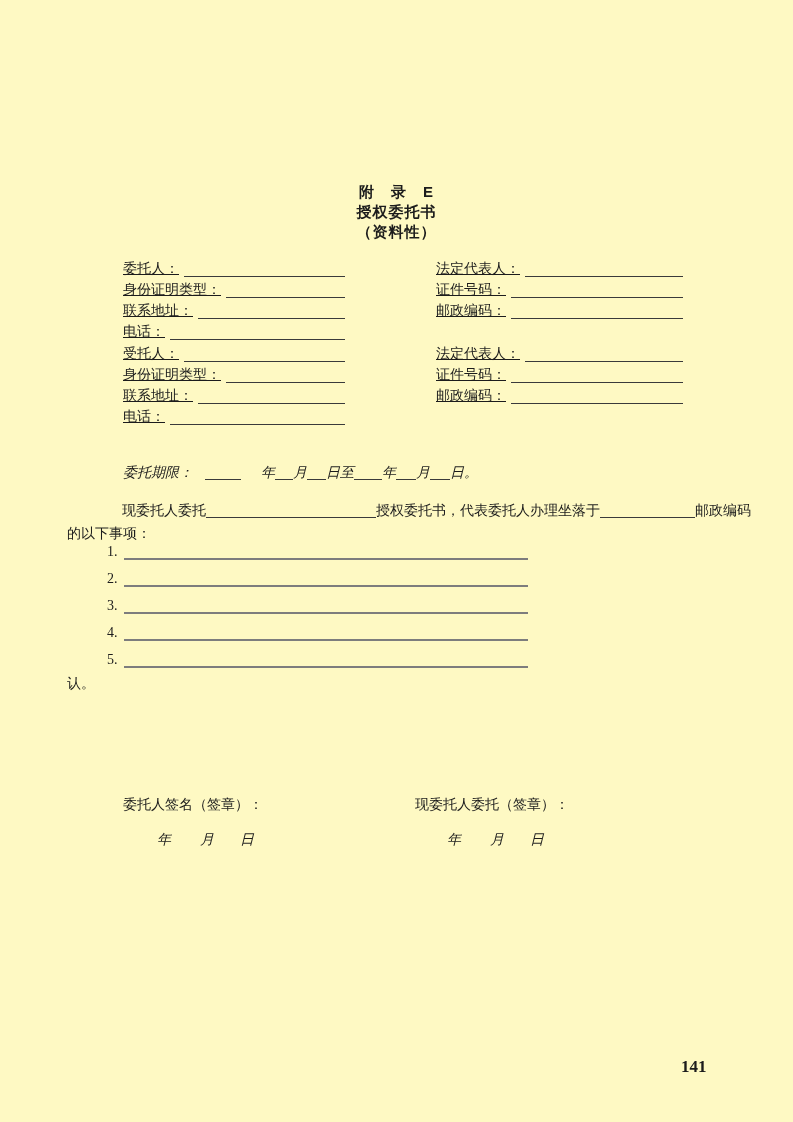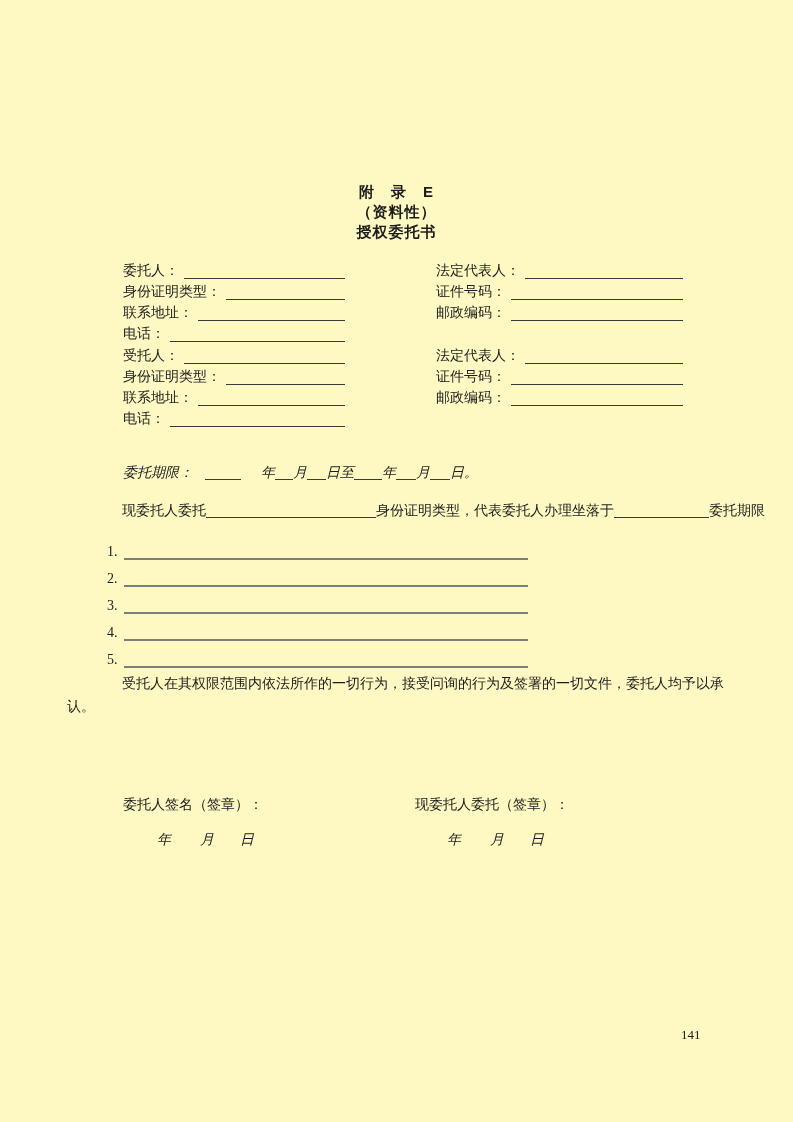--- a/index.html
+++ b/index.html
@@ -9,21 +9,21 @@
     color:#1c1c1c;font-size:14px;overflow:hidden;
   }
   
   .title-block{
     position:absolute;top:182px;left:0;width:100%;text-align:center;
     font-family:"Liberation Sans","DejaVu Sans",sans-serif;
     font-weight:bold;font-size:15px;line-height:20px;letter-spacing:1px;
   }
   
   .fblock{position:absolute;left:123px;width:560px;}
-  .frow{display:flex;height:21px;align-items:center;}
+  .frow{display:flex;height:21px;align-items:flex-start;text-decoration:underline;}
   .fcell{display:flex;align-items:flex-end;}
   .fcell.left{width:222px;}
   .fspacer{width:91px;}
   .fcell.right{width:247px;}
   .flabel{white-space:nowrap;line-height:17px;}
   .fill{flex:1 1 auto;border-bottom:1px solid #3a3a3a;height:15px;margin-left:5px;}
   
   .term{position:absolute;left:123px;top:464px;white-space:nowrap;line-height:18px;font-style:italic;}
   .u{display:inline-block;border-bottom:1px solid #3a3a3a;vertical-align:-3px;height:12px;}
   
@@ -38,31 +38,31 @@
   
   .sig-label{position:absolute;top:796px;white-space:nowrap;}
   .sig-label.principal{left:123px;}
   .sig-label.agent{left:415px;}
   .sig-date{position:absolute;top:831px;white-space:nowrap;font-style:italic;}
   .sig-date.principal{left:157px;}
   .sig-date.agent{left:447px;}
   .sig-date .y{margin-right:29px;}
   .sig-date .m{margin-right:26px;}
   
-  .pageno{position:absolute;left:681px;top:1027px;font-size:13px;}
+  .pageno{position:absolute;left:681px;top:1057px;font-size:17px;font-weight:bold;}
 </style>
 </head>
 <body>
 
 <div class="page">
 
   <div class="title-block">
     <div>附　录　E</div>
+    <div>授权委托书</div>
     <div>（资料性）</div>
-    <div>授权委托书</div>
   </div>
 
   <div class="fblock" style="top:260px">
     <div class="frow">
       <div class="fcell left">
         <span class="flabel">委托人：</span>
         <span class="fill"></span>
       </div>
       <div class="fspacer"></div>
       <div class="fcell right">
@@ -145,22 +145,23 @@
       <div class="fcell right"></div>
     </div>
   </div>
 
   <div class="term">
     <span>委托期限：</span><span class="u" style="width:36px;margin-left:12px"></span><span style="margin-left:20px">年</span><span class="u" style="width:18px"></span><span>月</span><span class="u" style="width:19px"></span><span>日至</span><span class="u" style="width:28px"></span><span>年</span><span class="u" style="width:20px"></span><span>月</span><span class="u" style="width:20px"></span><span>日。</span>
   </div>
 
   <div class="para" style="top:499px">
     <div class="pline indent">
-      <span>现委托人委托</span><span class="u" style="width:170px"></span><span>身份证明类型，代表委托人办理坐落于</span><span class="u" style="width:95px"></span><span>委托期限</span>
-    </div>
+      <span>现委托人委托</span><span class="u" style="width:170px"></span><span>授权委托书，代表委托人办理坐落于</span><span class="u" style="width:95px"></span><span>邮政编码</span>
+    </div>
+    <div class="pline">的以下事项：</div>
   </div>
 
   <div class="list">
     <div class="lrow">
       <span class="lnum">1.</span>
       <span class="lfill"></span>
     </div>
     <div class="lrow">
       <span class="lnum">2.</span>
       <span class="lfill"></span>
@@ -173,21 +174,20 @@
       <span class="lnum">4.</span>
       <span class="lfill"></span>
     </div>
     <div class="lrow">
       <span class="lnum">5.</span>
       <span class="lfill"></span>
     </div>
   </div>
 
   <div class="para" style="top:672px">
-    <div class="pline indent">受托人在其权限范围内依法所作的一切行为，接受问询的行为及签署的一切文件，委托人均予以承</div>
     <div class="pline">认。</div>
   </div>
 
   <div class="sig-label principal">委托人签名（签章）：</div>
   <div class="sig-label agent">现委托人委托（签章）：</div>
 
   <div class="sig-date principal">
     <span class="y">年</span><span class="m">月</span><span>日</span>
   </div>
   <div class="sig-date agent">

